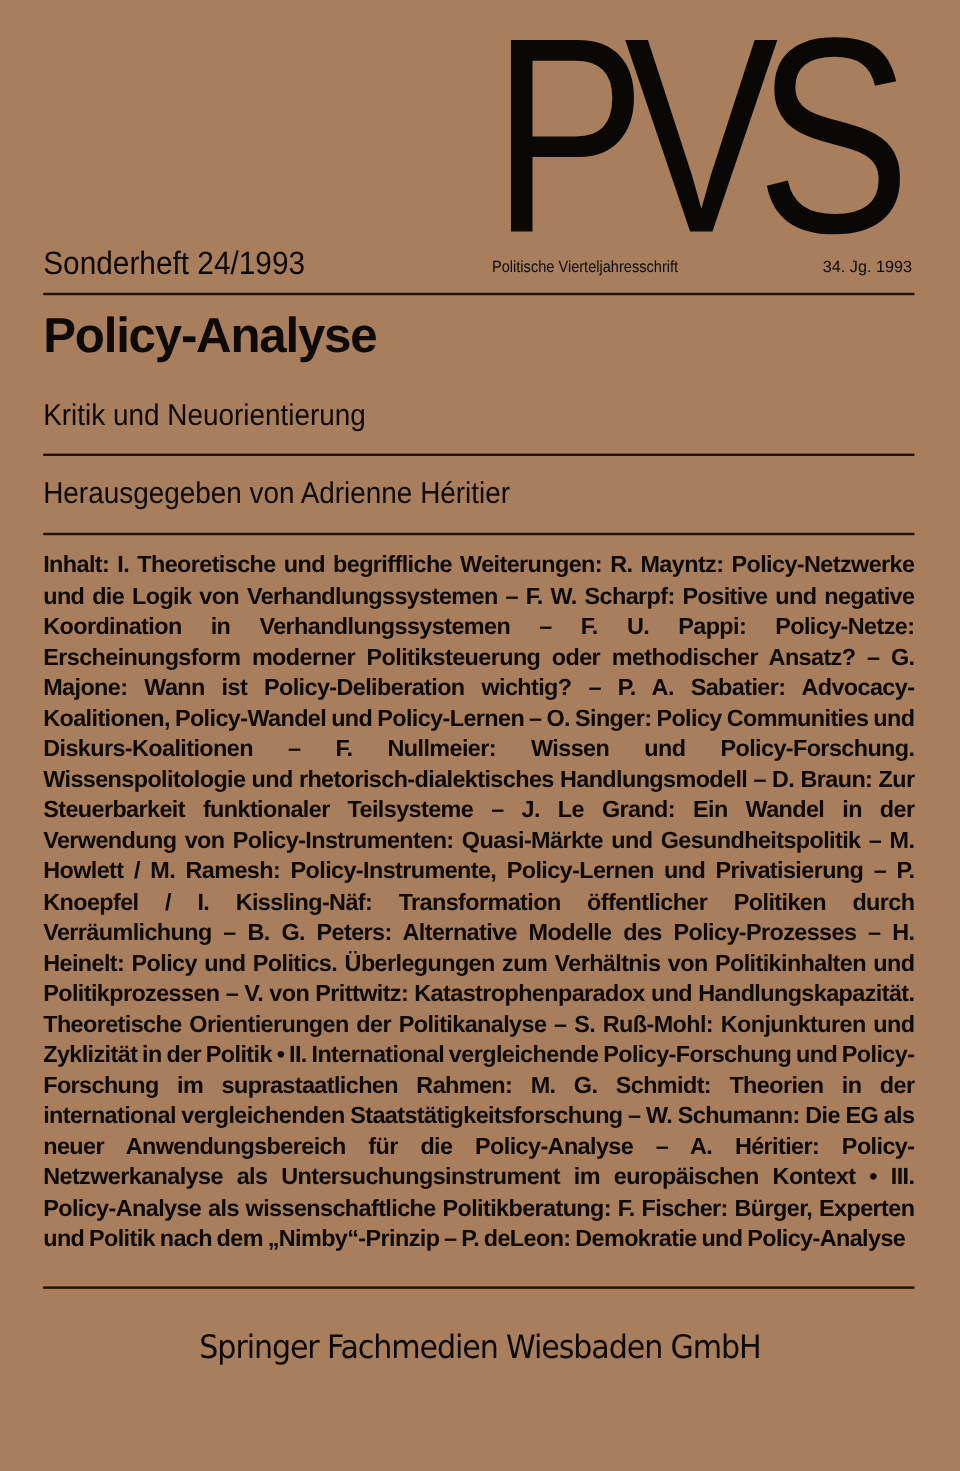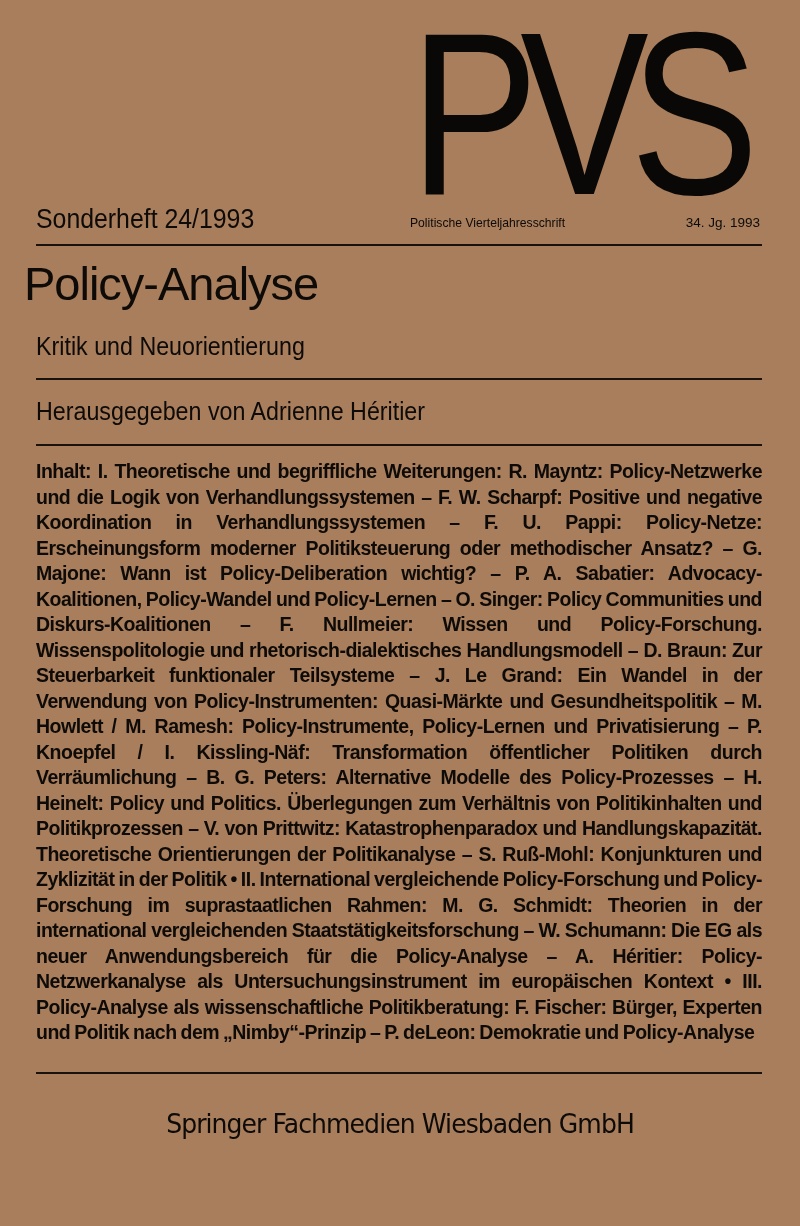--- a/index.html
+++ b/index.html
@@ -54,24 +54,24 @@
       width: 726px;
       height: 0;
       border-top: 2px solid #1a120c;
     }
     .r1 { top: 244px; }
     .r2 { top: 378px; }
     .r3 { top: 444px; }
     .r4 { top: 1072px; }
     .title {
       position: absolute;
-      left: 24px;
+      left: 36px;
       top: 256px;
-      font-size: 47px;
-      font-weight: normal;
+      font-size: 41px;
+      font-weight: bold;
       letter-spacing: -1px;
       transform: scaleX(1.0);
       transform-origin: left top;
     }
     .subtitle {
       position: absolute;
       left: 36px;
       top: 332px;
       font-size: 25px;
       transform: scaleX(0.93);

